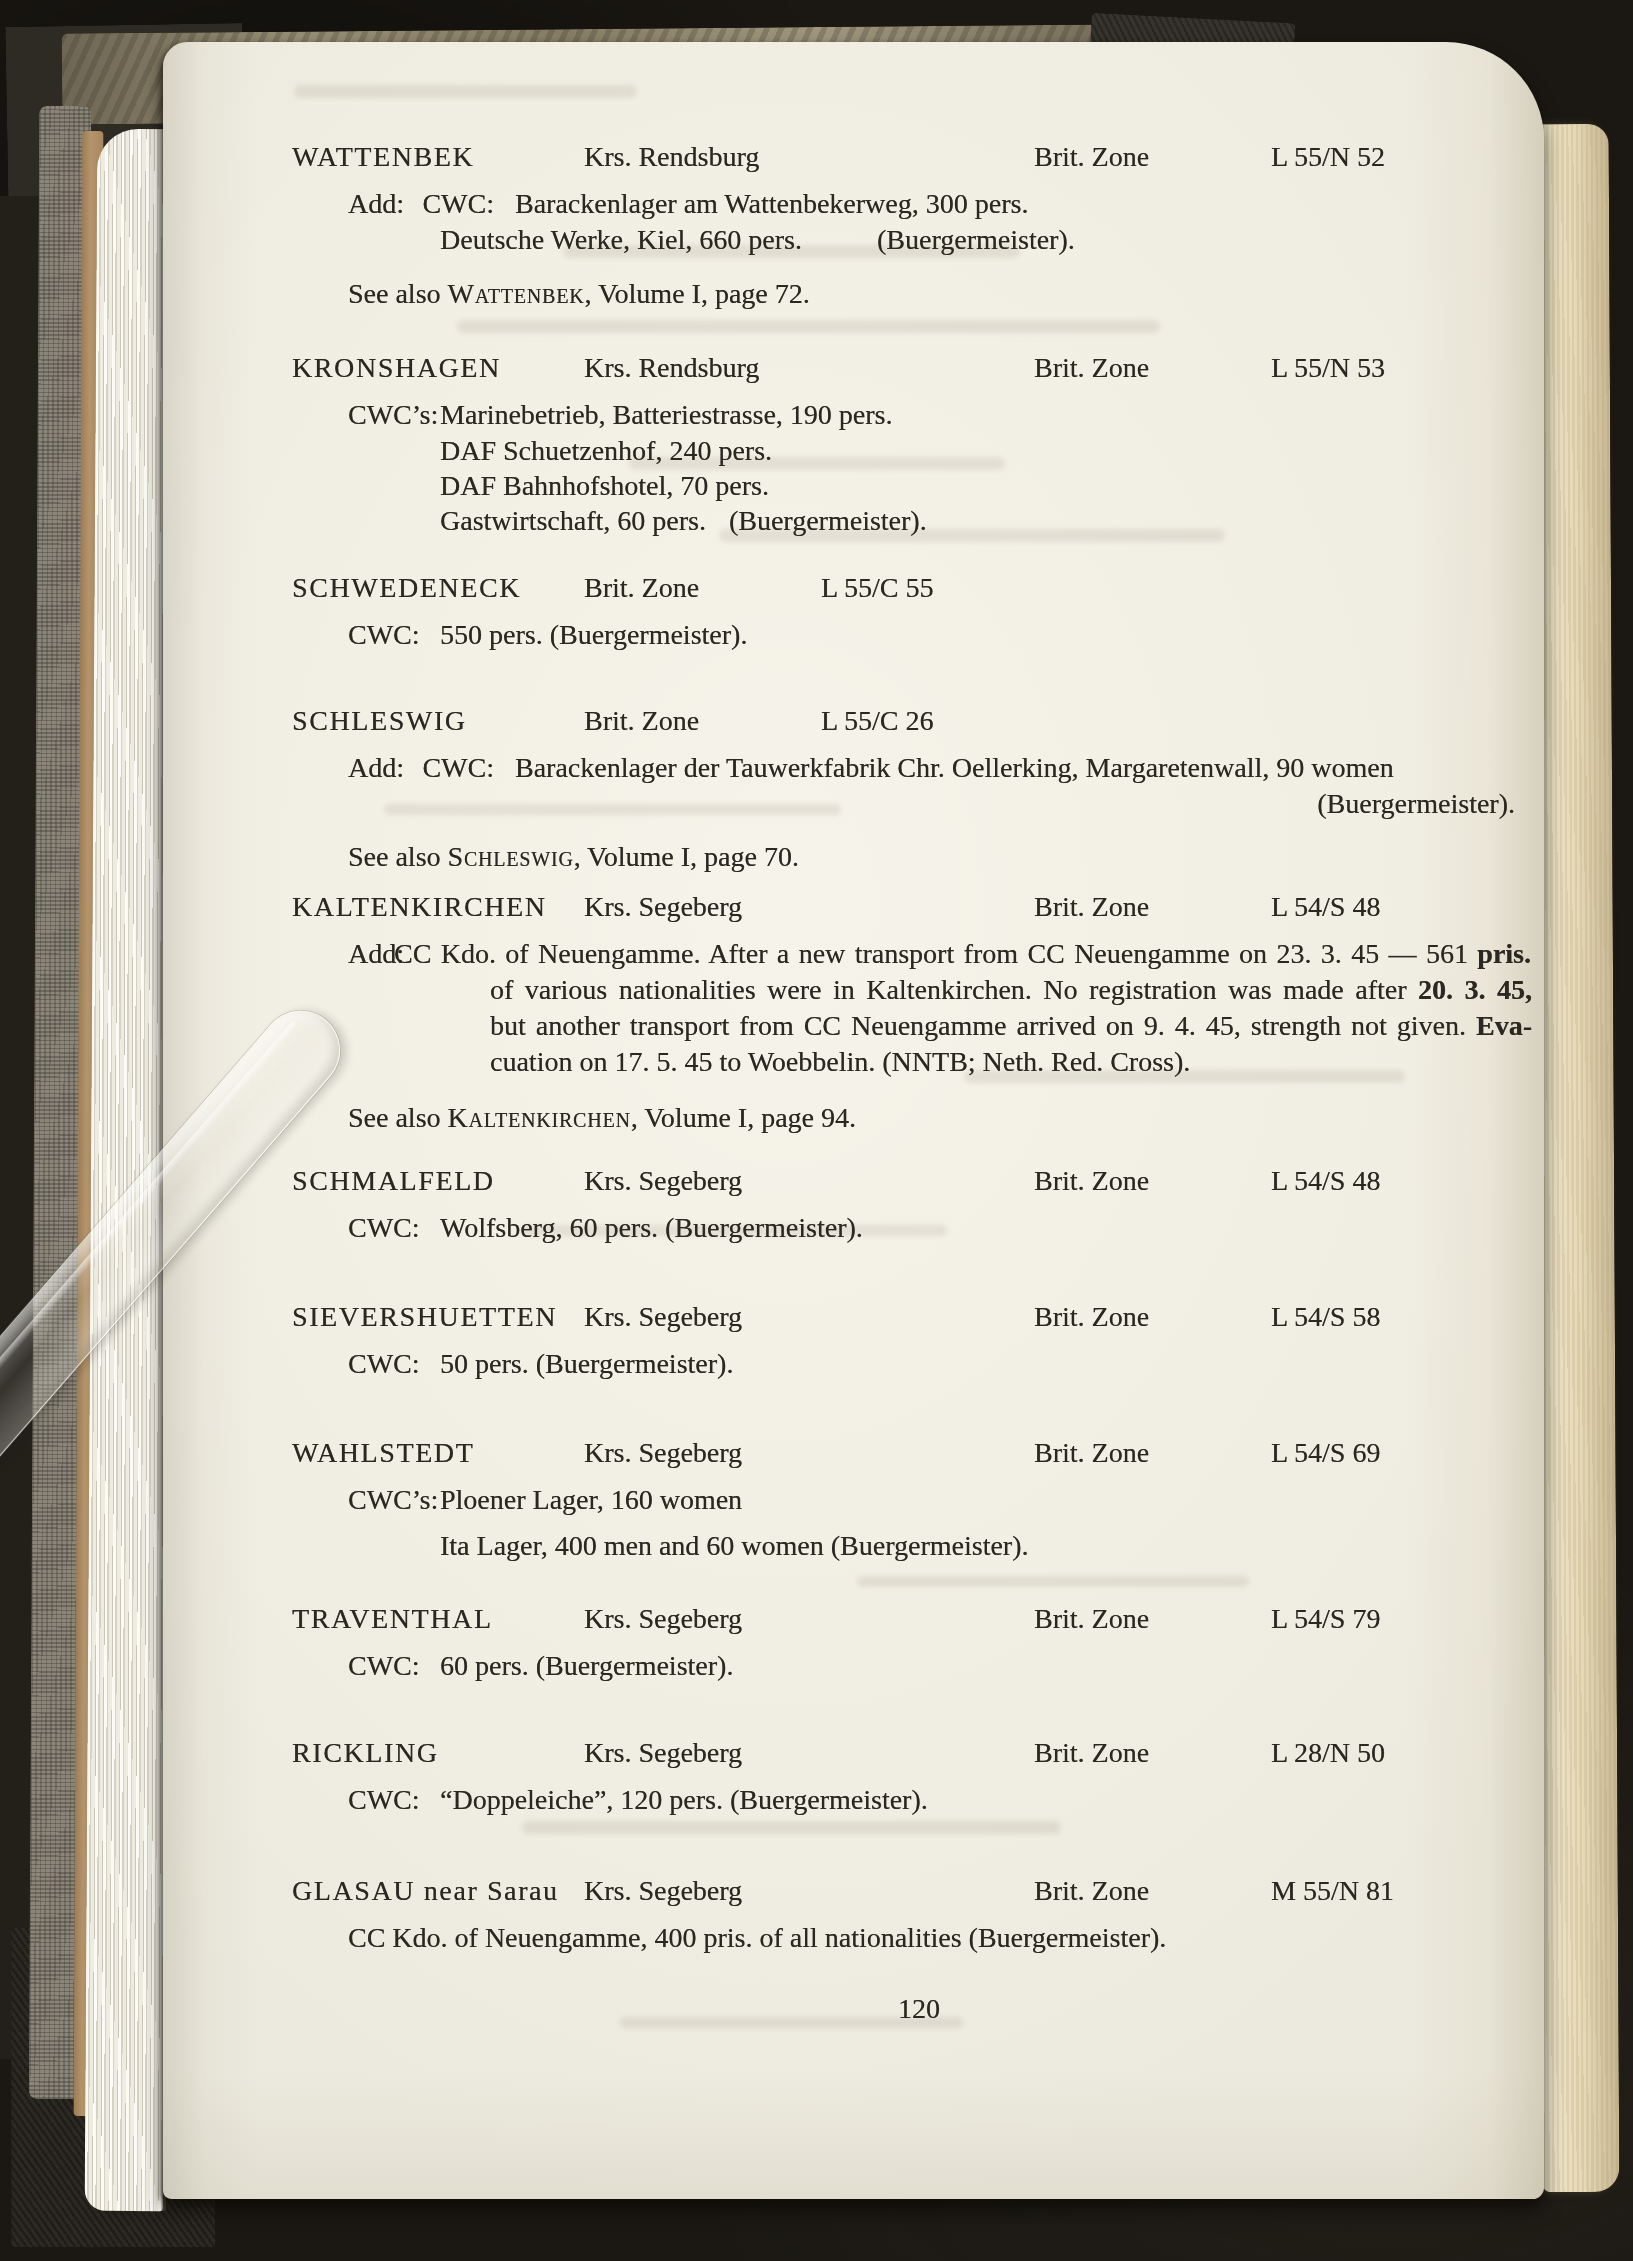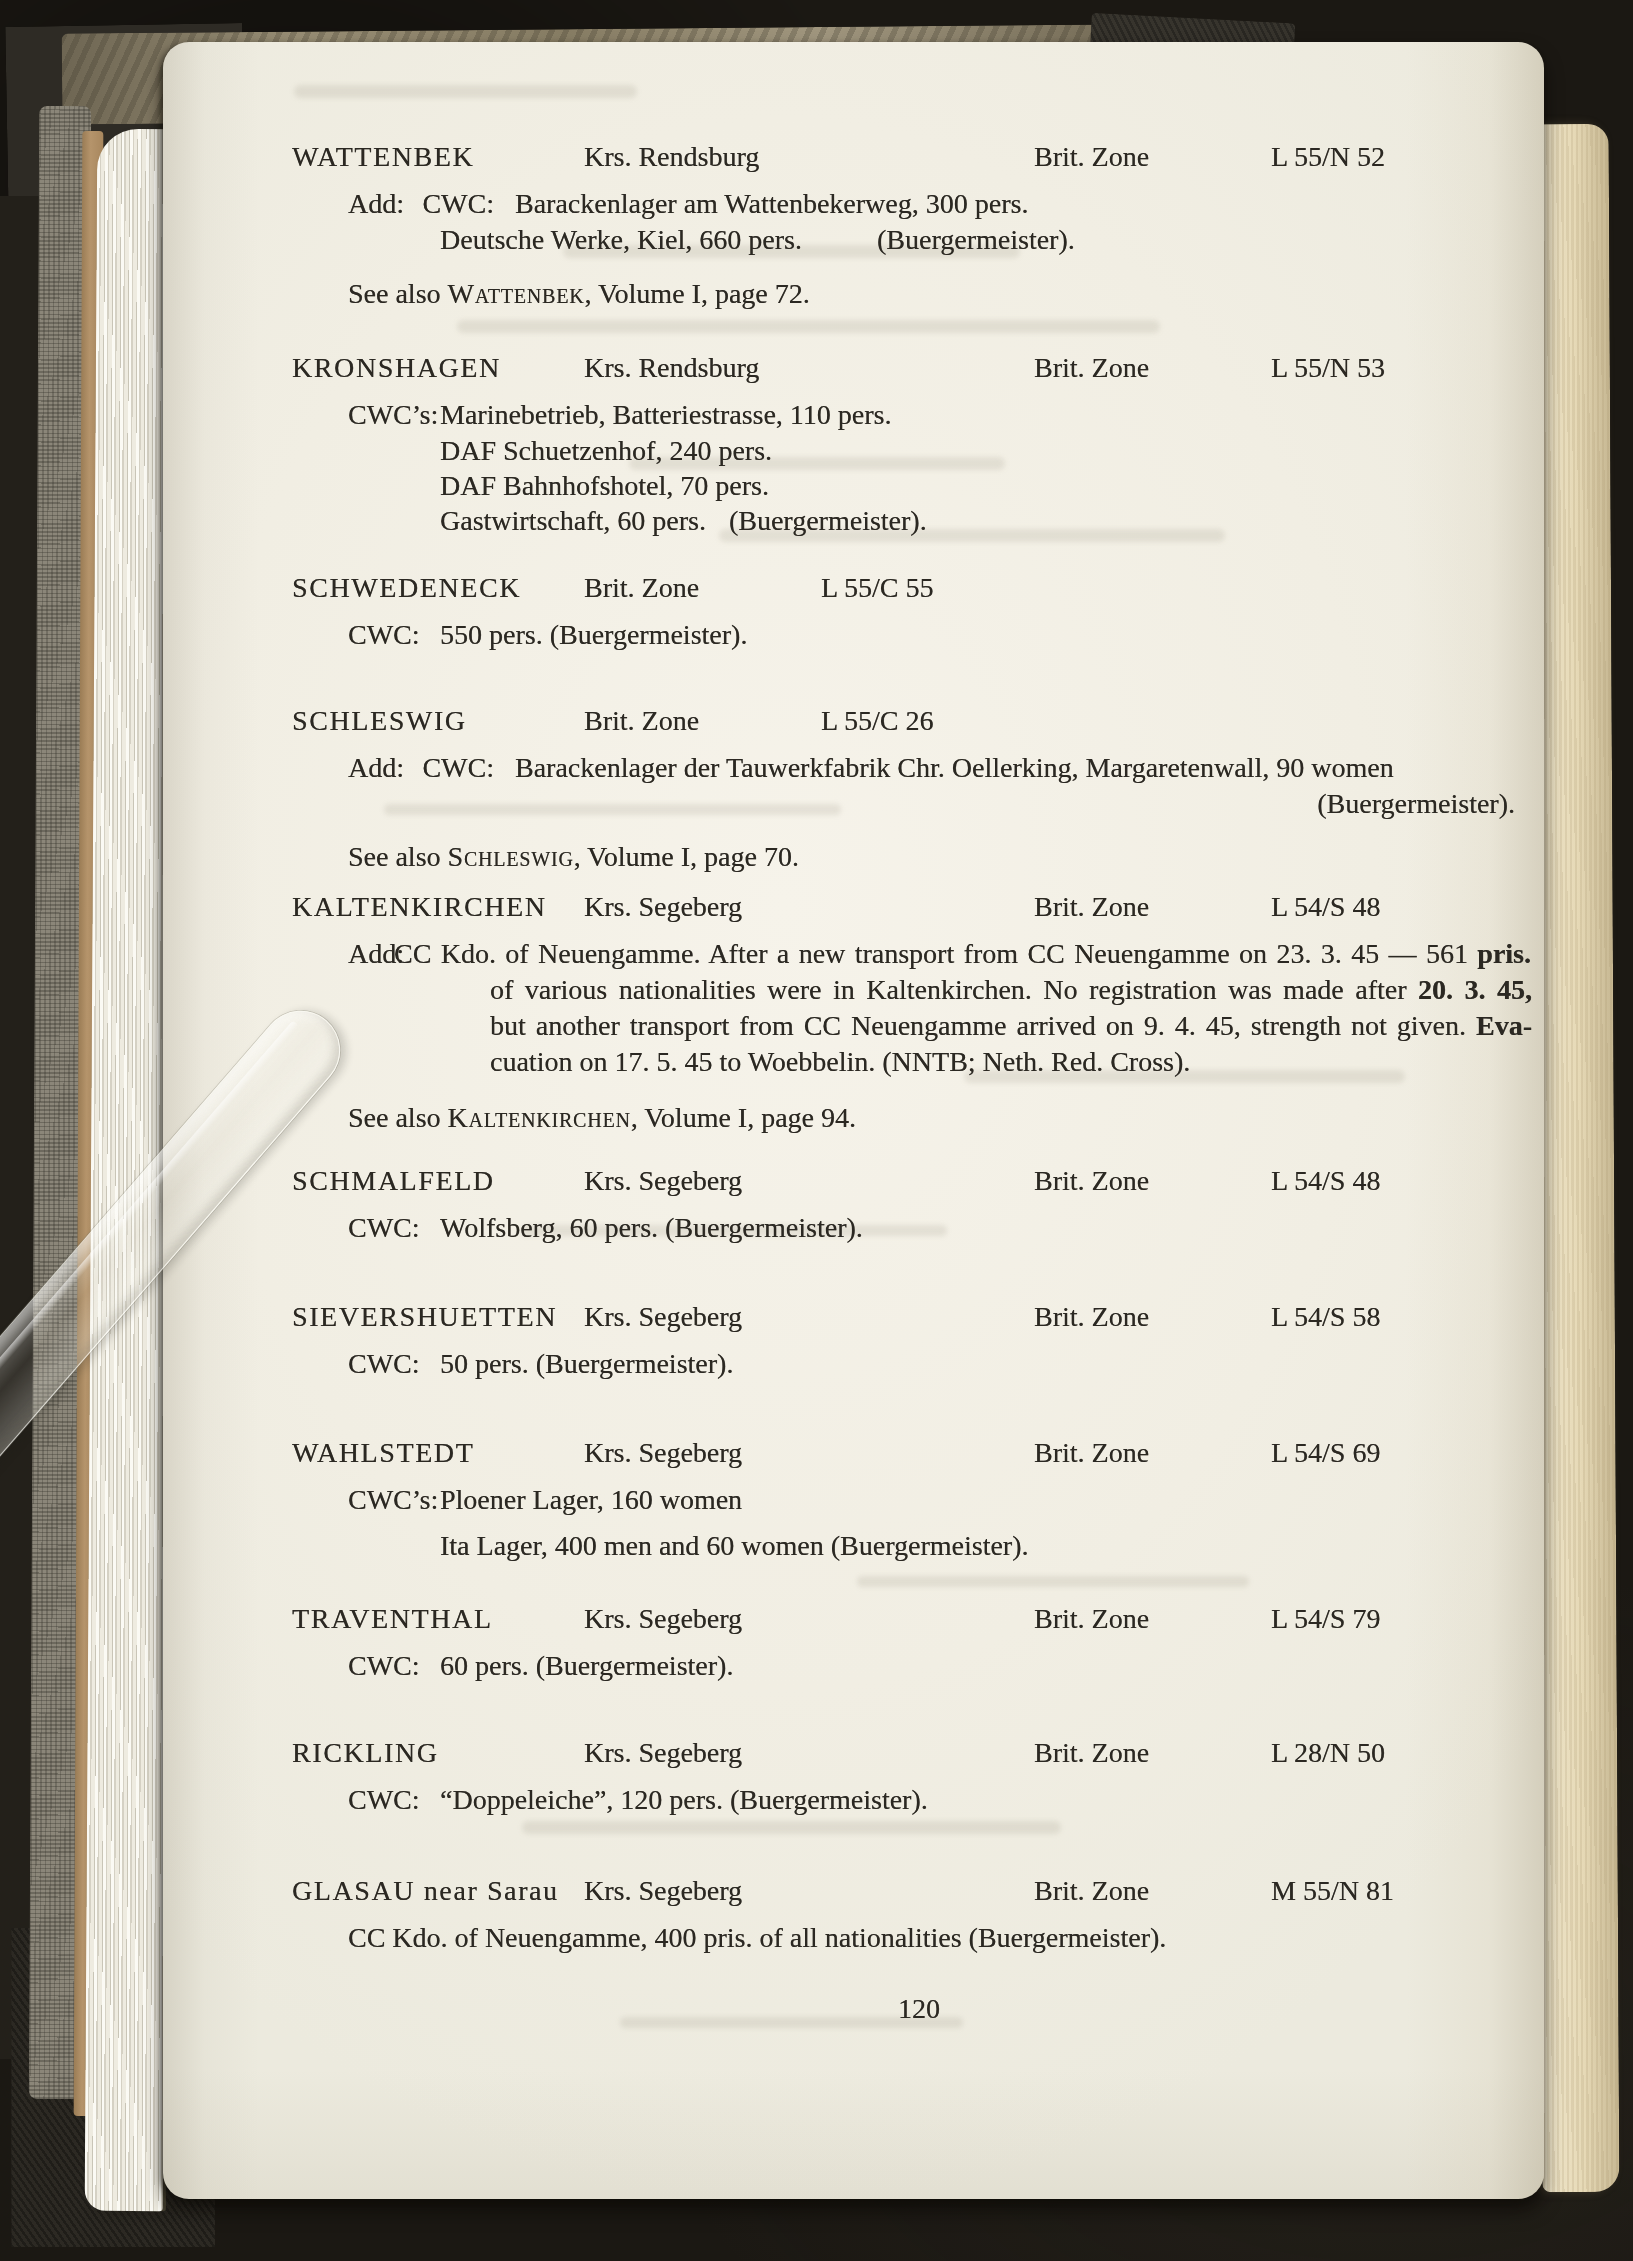--- a/index.html
+++ b/index.html
@@ -69,21 +69,21 @@
   .page{
     position:absolute;left:163px;top:42px;width:1381px;height:2157px;
     background:
       linear-gradient(90deg, rgba(125,115,92,0.20), rgba(125,115,92,0.05) 3%, transparent 7%),
       linear-gradient(270deg, rgba(150,135,100,0.28), rgba(190,175,140,0.12) 4%, transparent 10%),
       linear-gradient(0deg, rgba(140,128,100,0.10), transparent 6%),
       radial-gradient(980px 1307px at 45% 40%, #f6f3ea 0%, #f1eee3 60%, #eceade 100%);
     border-radius:24.5px 98px 11.4px 8.2px;
     box-shadow:0 11.4px 18px rgba(8,7,4,0.6), -2.5px 2.5px 5.7px rgba(25,22,15,0.45);
   }
-  .ink{color:#2b2822;text-shadow:0.2px 0 rgba(43,40,34,0.65);border-radius:26px;}
+  .ink{color:#2b2822;text-shadow:0.2px 0 rgba(43,40,34,0.65);}
   .entry{position:absolute;left:0;width:1381px;font-size:28px;line-height:33px;}
   .h-row{position:absolute;top:0;left:129px;display:flex;white-space:nowrap;}
   .h-row .name{width:292px;letter-spacing:1.6px;}
   .h-row .kreis{width:450px;}
   .h-row .zone{width:237px;}
   .b-line{position:absolute;left:185px;white-space:nowrap;}
   .lbl{display:inline-block;min-width:92px;}
   .lbl.wide{min-width:0;margin-right:21px;word-spacing:11.4px;}
   .lbl.add{min-width:0;}
   .tail-abs{position:absolute;left:529px;top:0;}
@@ -156,21 +156,21 @@
   </div>
 
   <div class="entry" style="top:309px">
     <div class="h-row">
       <span class="name">KRONSHAGEN</span>
       <span class="kreis">Krs. Rendsburg</span>
       <span class="zone">Brit. Zone</span>
       <span class="code">L 55/N 53</span>
     </div>
     <div class="b-line" style="top:47px">
-      <span class="lbl">CWC’s:</span><span>Marinebetrieb, Batteriestrasse, 110 pers.</span>
+      <span class="lbl">CWC’s:</span><span>Marinebetrieb, Batteriestrasse, 190 pers.</span>
     </div>
     <div class="b-line" style="top:83px">
       <span class="lbl"></span><span>DAF Schuetzenhof, 240 pers.</span>
     </div>
     <div class="b-line" style="top:118px">
       <span class="lbl"></span><span>DAF Bahnhofshotel, 70 pers.</span>
     </div>
     <div class="b-line" style="top:153px">
       <span class="lbl"></span><span>Gastwirtschaft, 60 pers.</span><span class="tail-gap">(Buergermeister).</span>
     </div>

